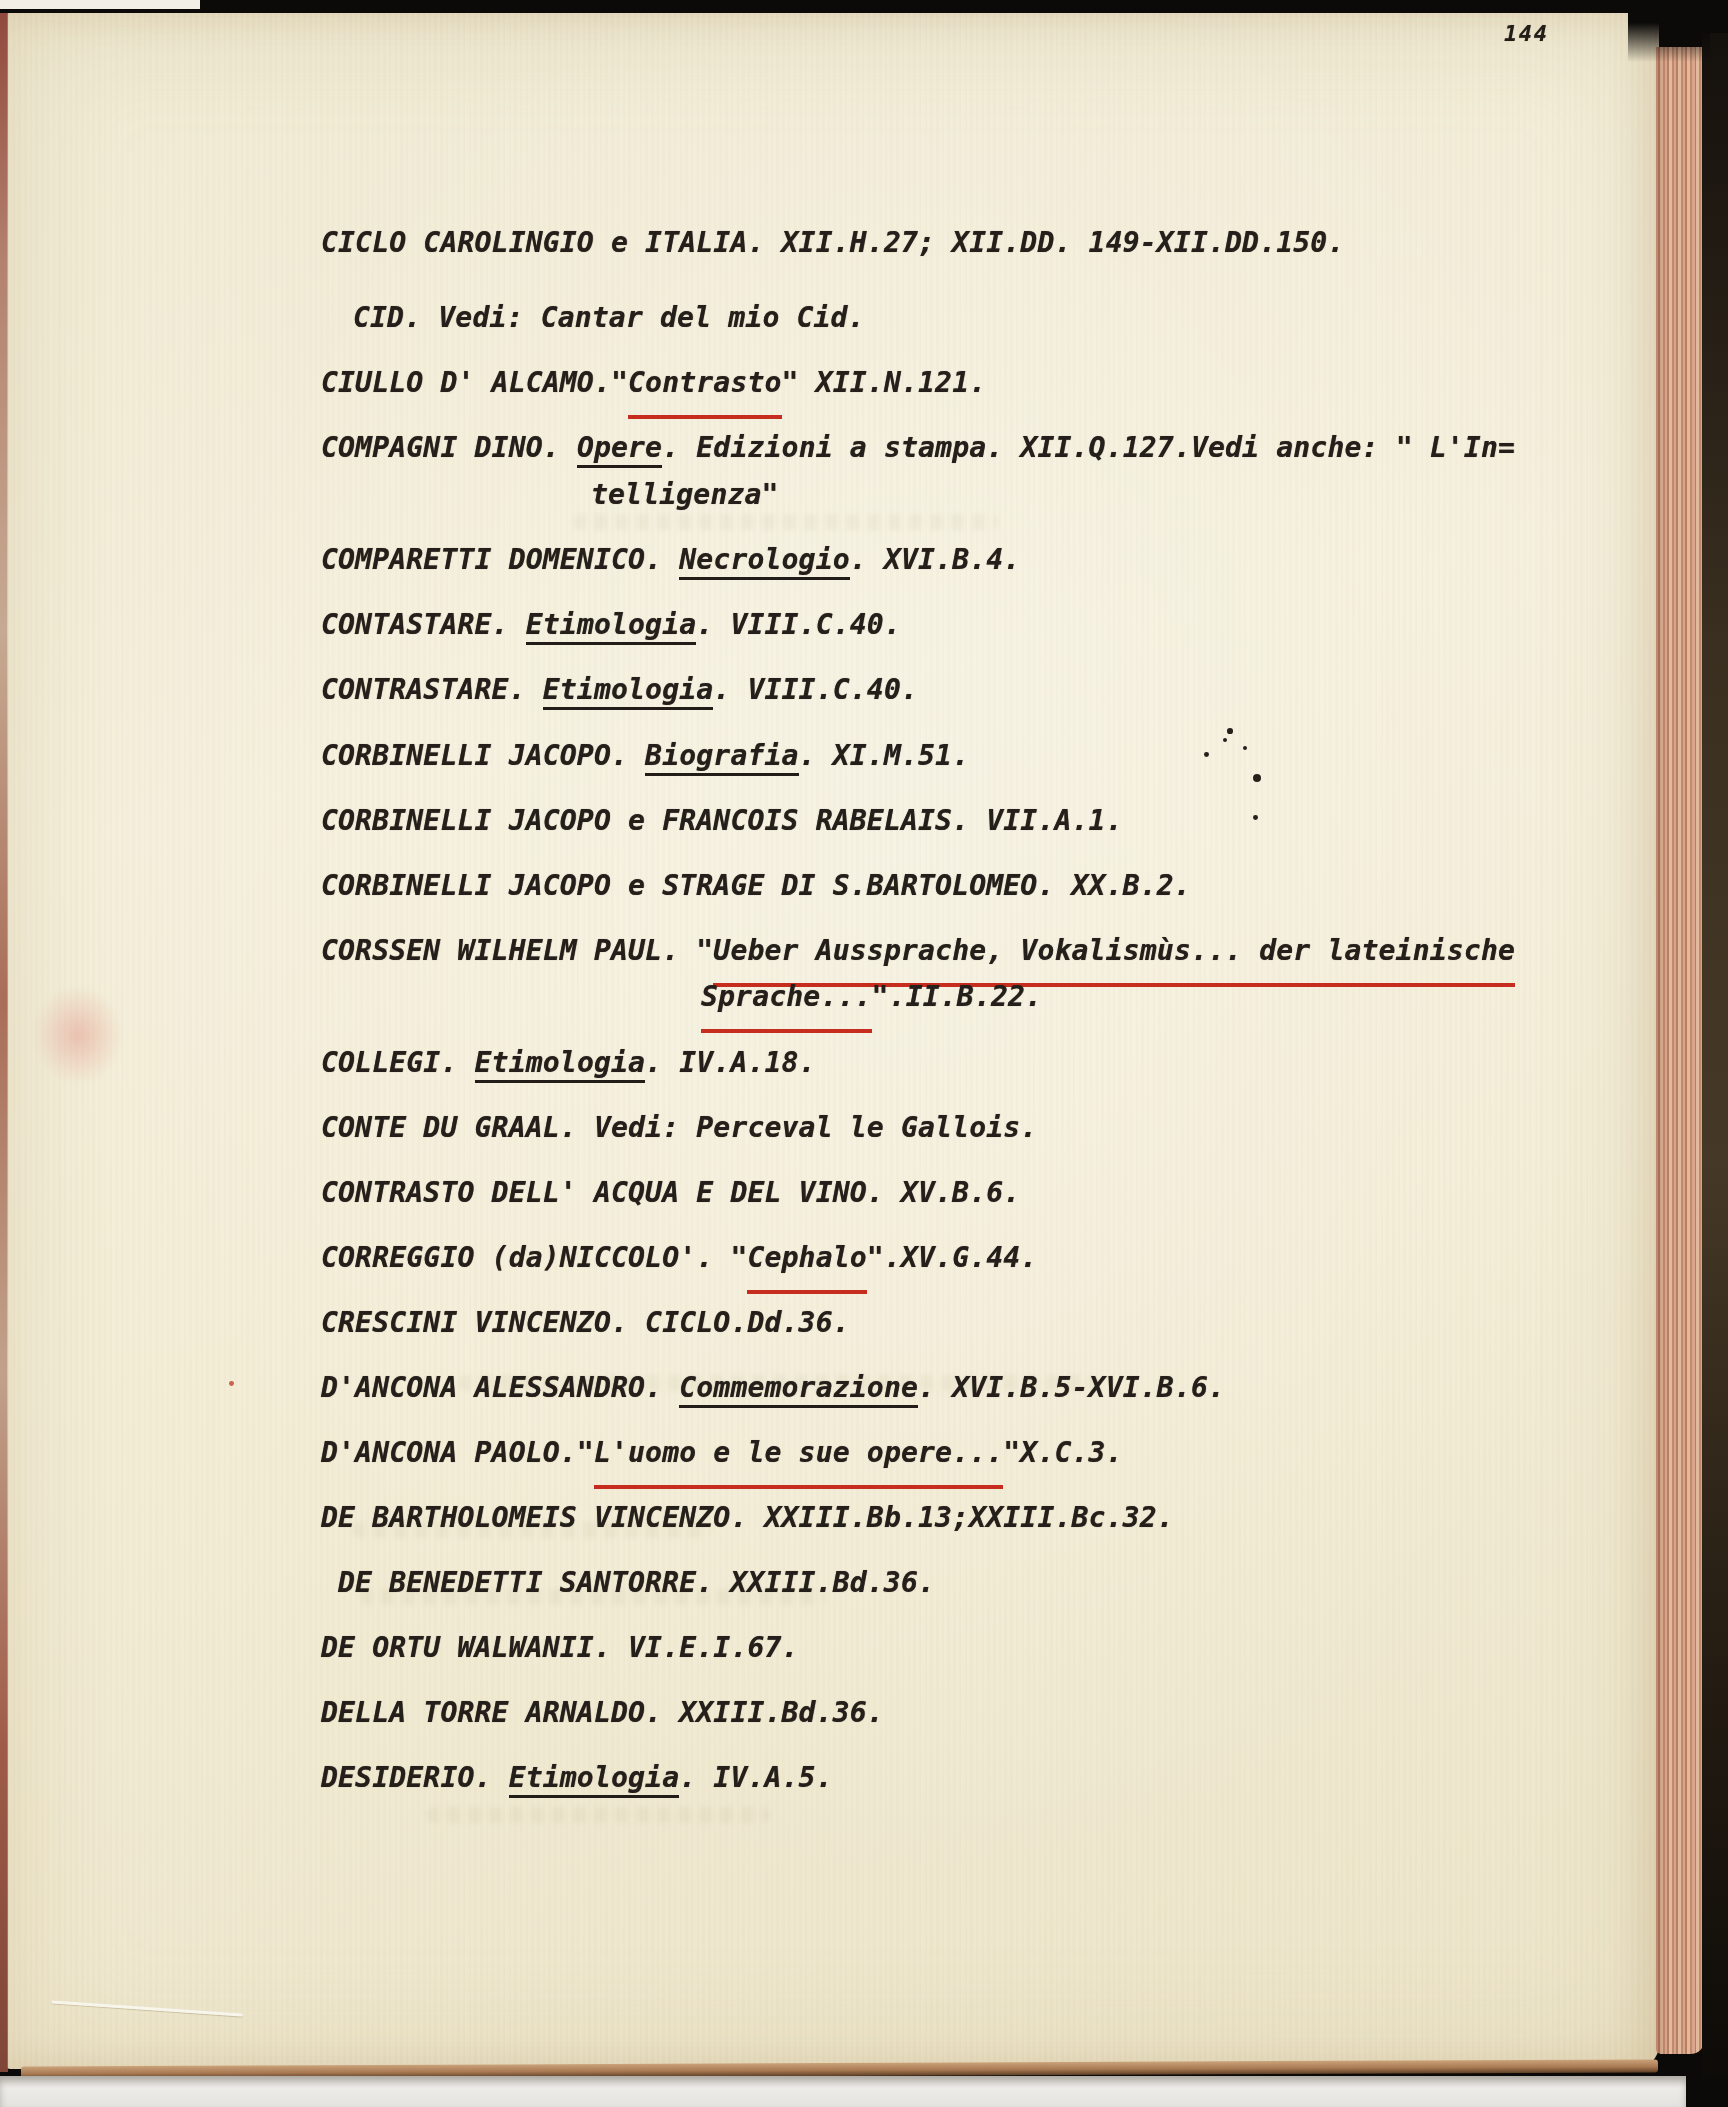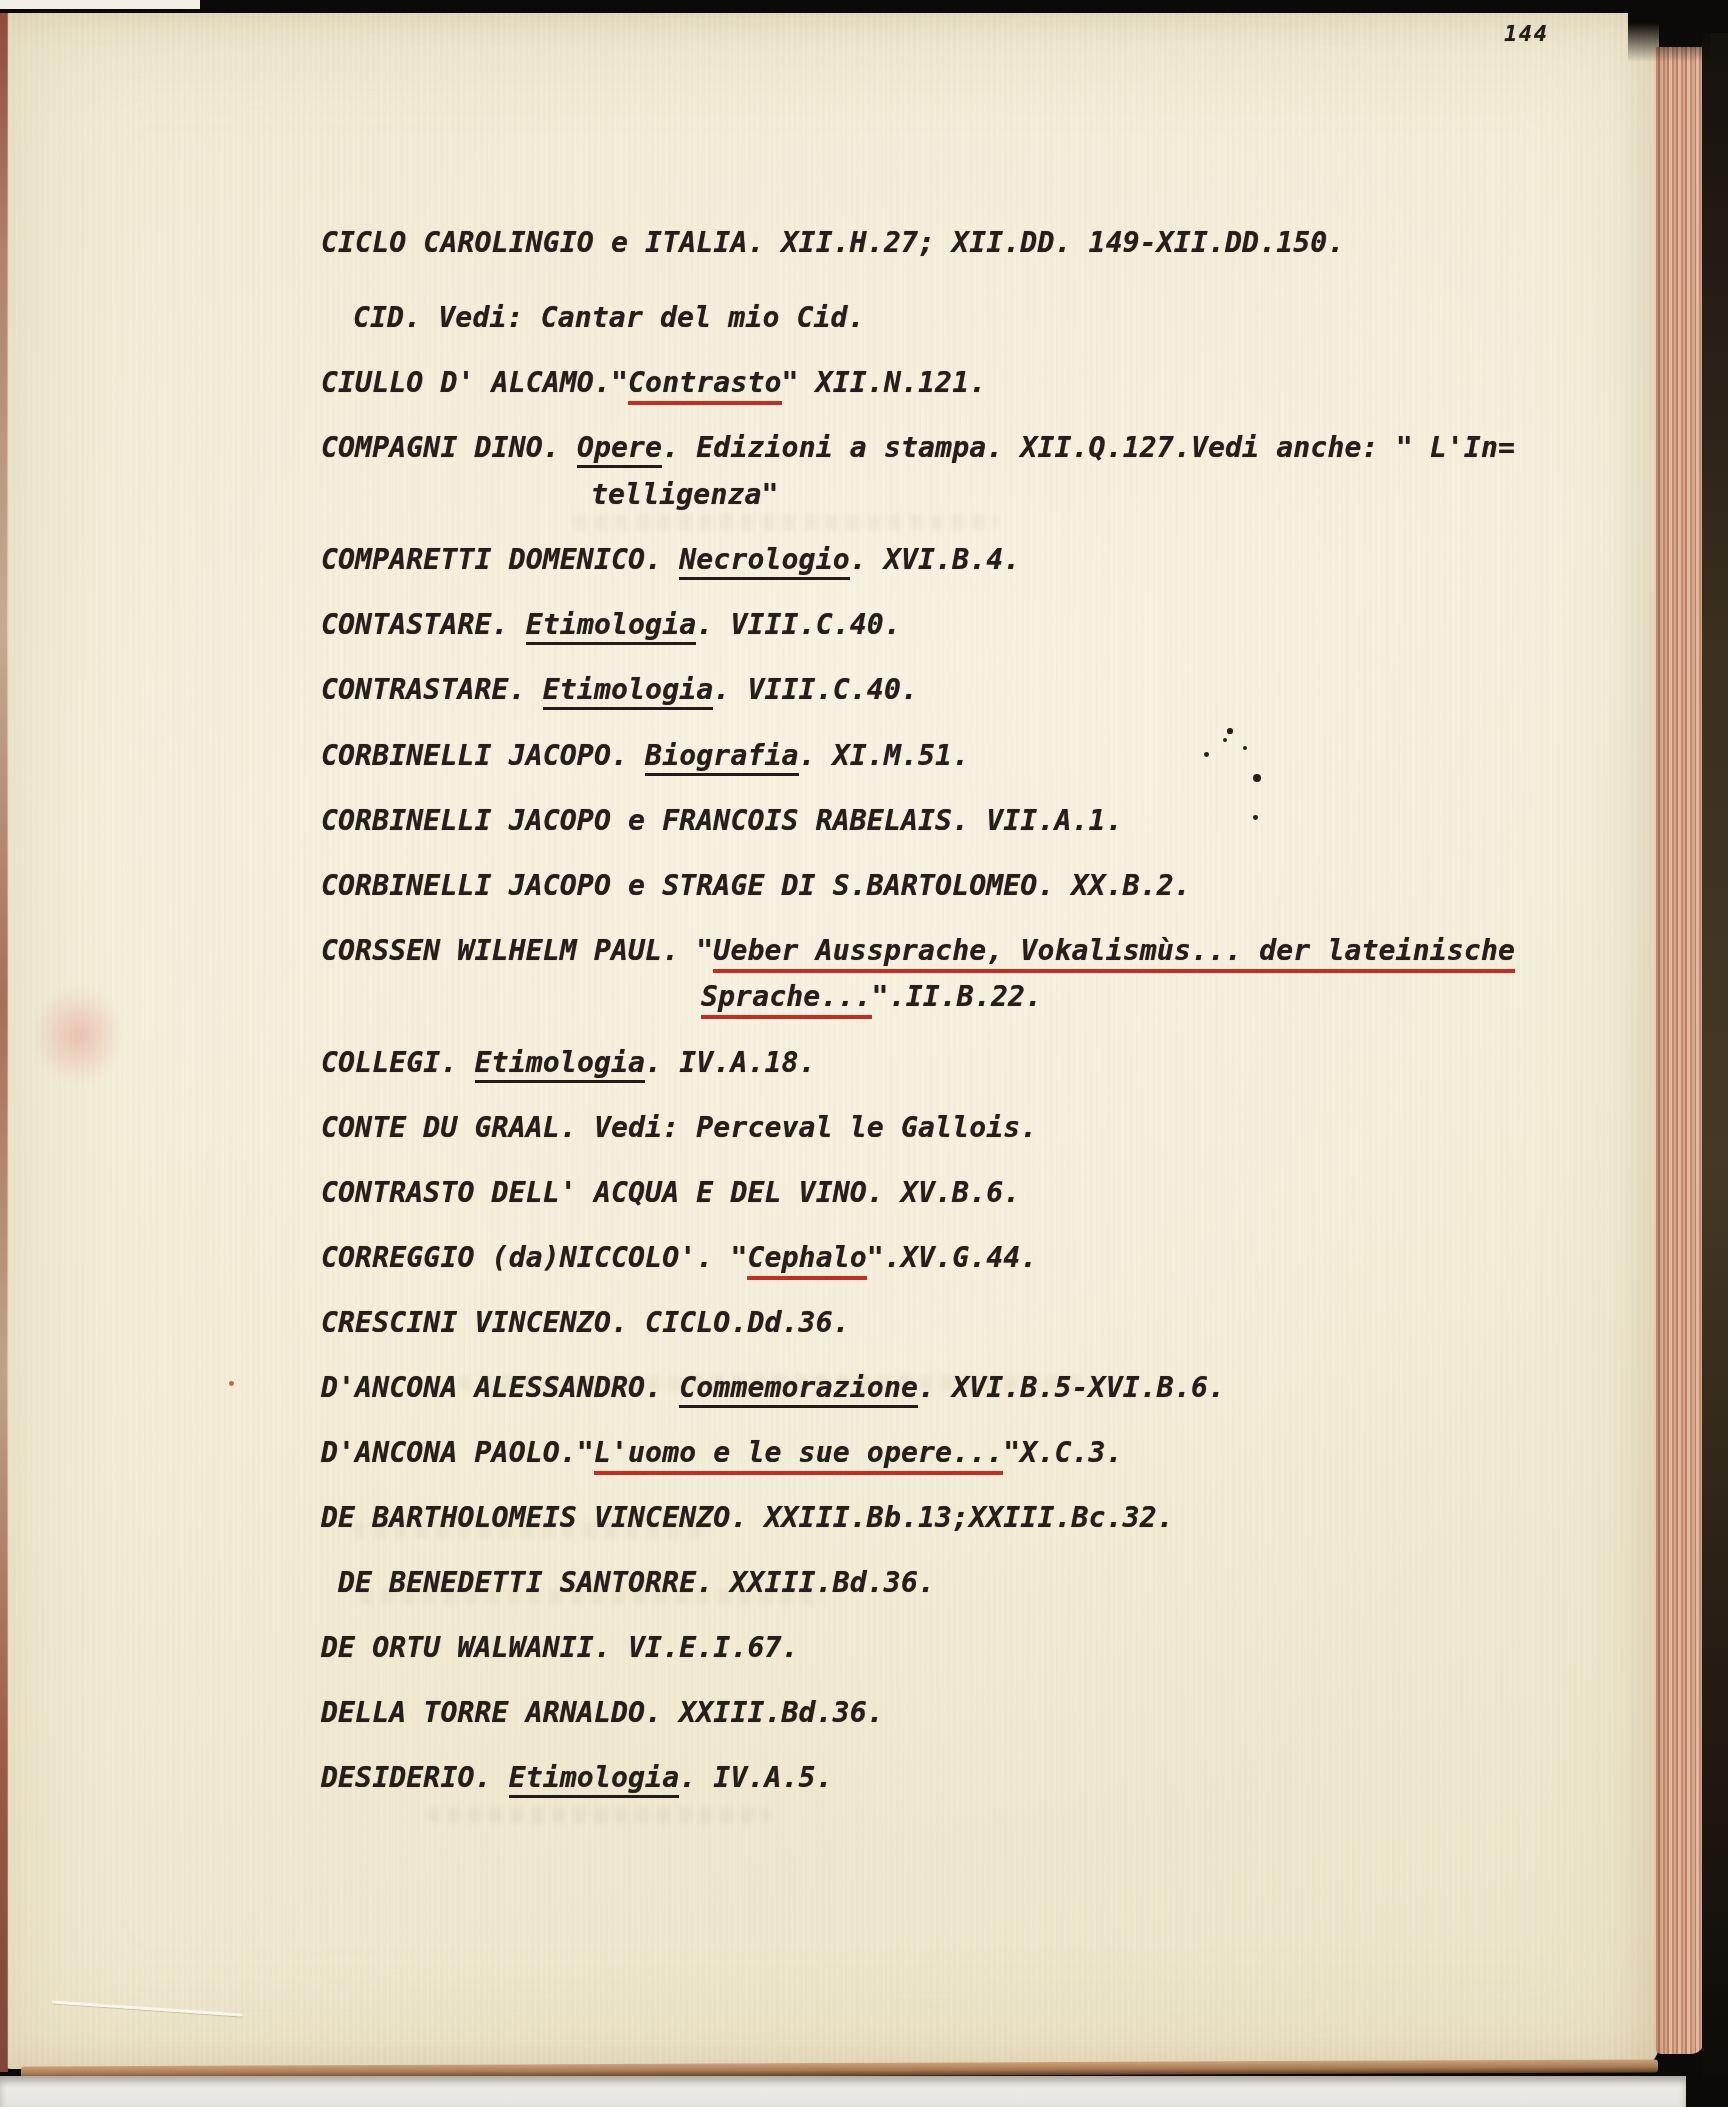--- a/index.html
+++ b/index.html
@@ -57,21 +57,21 @@
   
   .text-layer{position:absolute;inset:0;}
   .entry-row{
     position:absolute;white-space:pre;
     font-size:28px;line-height:34px;font-style:italic;font-weight:700;
     color:var(--ink,#241f1a);
     text-shadow:0 0 0.8px rgba(30,20,10,0.55), 0.4px 0.4px 0 rgba(30,20,10,0.25);
     letter-spacing:0.2px;
   }
   .u-black{border-bottom:3.3px solid var(--underline_black,#221d18);padding-bottom:1px;}
-  .u-red{border-bottom:4.9px solid var(--underline_red,#c62d1e);padding-bottom:2px;}
+  .u-red{border-bottom:4.9px solid var(--underline_red,#c62d1e);padding-bottom:16px;}
   .page-number{
     position:absolute;left:1504px;top:21px;
     font-size:22px;font-style:italic;font-weight:700;color:#221d18;
     text-shadow:0 0 0.8px rgba(30,20,10,0.5);letter-spacing:1.6px;
   }
   
   .ink-dot{position:absolute;background:#26201a;border-radius:50%;}
   .red-dot{position:absolute;background:#c0402e;border-radius:50%;opacity:.8;}
   .bleed-band{
     position:absolute;height:16.4px;border-radius:8.2px;

